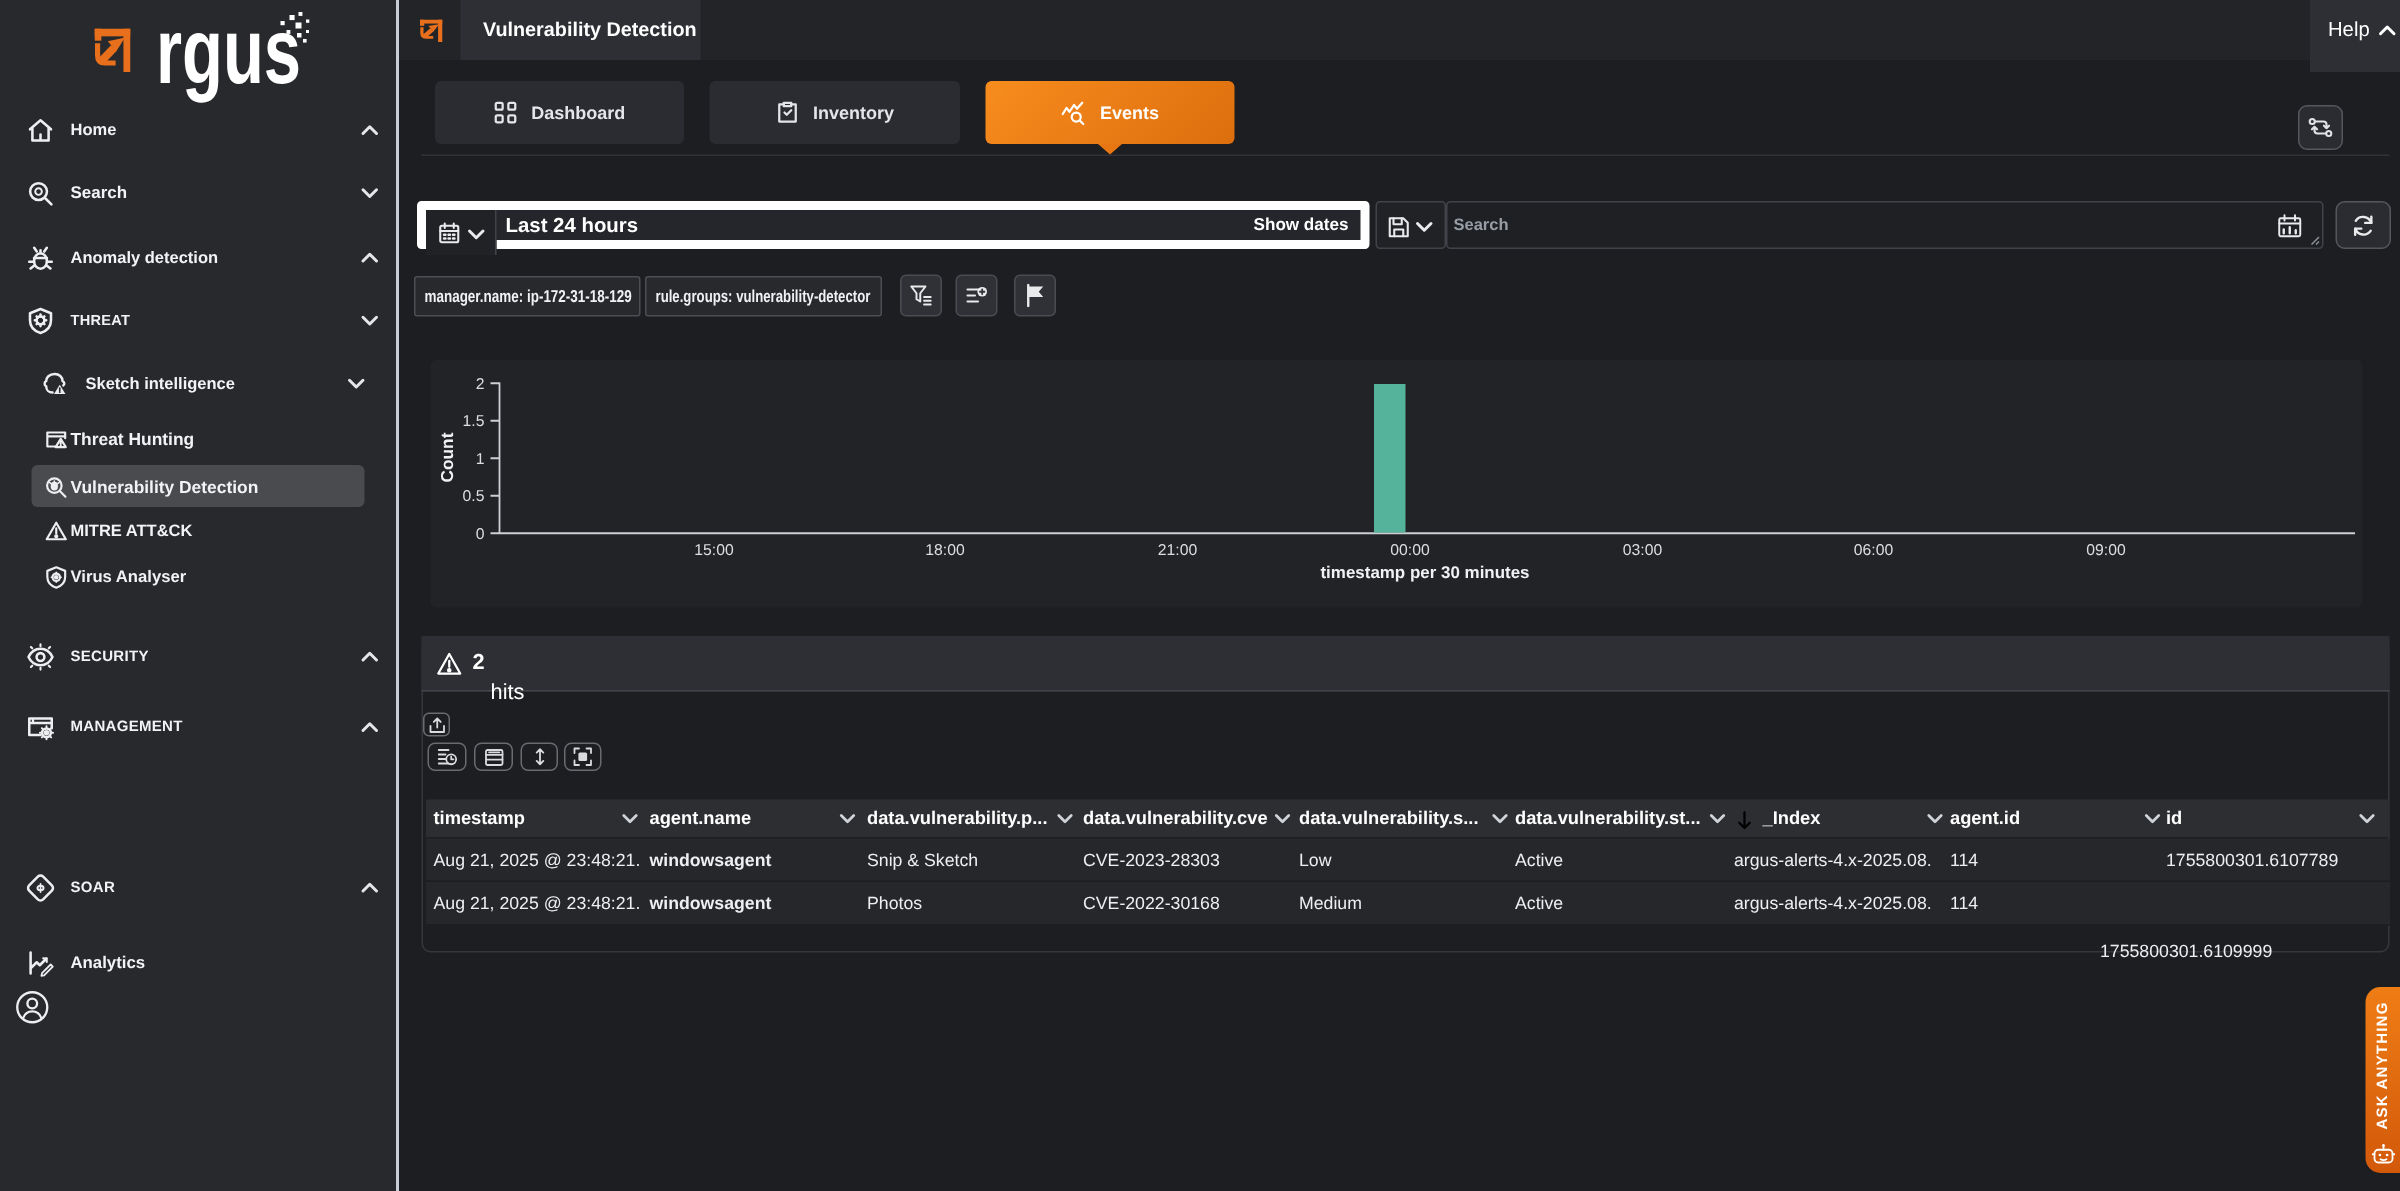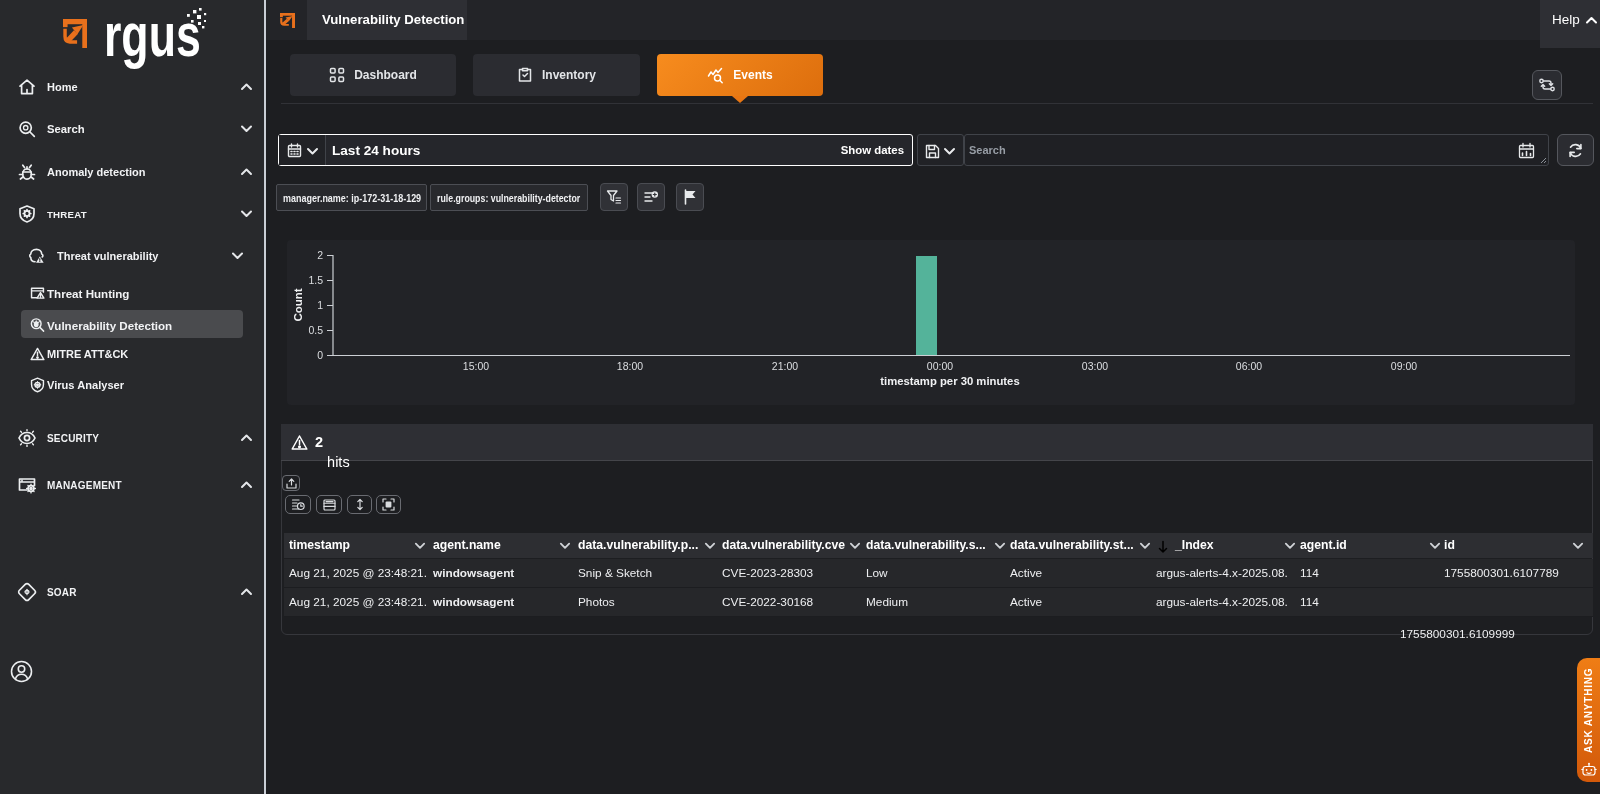--- a/index.html
+++ b/index.html
@@ -25,21 +25,21 @@
 #helpbox { left:1540px; top:0; width:60px; height:48px; background:#2e2f34; color:#fff; }
 
 
 .tab { position:absolute; top:54px; height:42px; background:#2b2c31; border-radius:4px; display:flex; align-items:center; justify-content:center; color:#e3e5e8; font-size:12px; font-weight:700; gap:9px; }
 #tab-events { background:linear-gradient(135deg,#f78c1e,#dd6e0d); color:#fff; }
 #tab-events:after { content:""; position:absolute; left:50%; bottom:-7px; transform:translateX(-50%); border-left:8px solid transparent; border-right:8px solid transparent; border-top:7px solid #e87613; }
 #tabline { left:281px; top:103px; width:1312px; height:1px; background:#313237; }
 #wfbtn { left:1532px; top:70px; width:30px; height:30px; background:#2b2c31; border:1px solid #55575d; border-radius:6px; color:#dfe1e5; display:flex; align-items:center; justify-content:center; }
 
 
-#datebox { left:278px; top:134px; width:635px; height:32px; background:#25262b; border:1px solid #ffffff; border-radius:3px; }
+#datebox { left:278px; top:134px; width:635px; height:32px; background:#25262b; border:6px solid #ffffff; border-radius:3px; }
 #dateseg { position:absolute; left:0; top:0; width:47px; height:30px; border-right:1px solid #404349; background:#212226; color:#e8eaec; }
 #savebox { left:917px; top:134px; width:47px; height:32px; background:#212226; border:1px solid #404349; border-radius:3px; color:#e8eaec; }
 #searchbox { left:964px; top:134px; width:585px; height:32px; background:#1f2024; border:1px solid #404349; border-radius:3px; color:#e8eaec; }
 #refreshbtn { left:1557px; top:134px; width:37px; height:32px; background:#2b2c31; border:1px solid #55575d; border-radius:6px; color:#e8eaec; display:flex; align-items:center; justify-content:center; }
 .chip { position:absolute; top:184px; height:27px; background:#28292d; border:1px solid #4c4e54; border-radius:2px; color:#f0f1f3; font-size:11.5px; font-weight:700; display:flex; align-items:center; justify-content:flex-start; padding-left:6px; overflow:hidden; }
 .cbtn { position:absolute; top:183px; width:28px; height:28px; background:#303136; border:1px solid #4a4c52; border-radius:4px; display:flex; align-items:center; justify-content:center; color:#e8eaec; }
 
 
 #chart { left:287px; top:240px; width:1288px; height:165px; background:#222327; border-radius:4px; }
 
@@ -141,21 +141,21 @@
         <use href="#chevup"></use>
       </svg>
   </div>
   <div class="mi sub" style="top:241px;">
     <svg class="ic str" style="left:27px;width:19px;height:19px;" viewBox="0 0 20 20">
         <path d="M10,3 C6,3 4,5.5 4,8 C2.5,8.5 2.5,11 4,11.5 C4,14.5 6,16 8.5,16 M10,3 C13,3 15.5,5 15.5,8 C17,8.5 17,10.5 16,11"></path>
         <path d="M13.5,10.5 L17.5,17 H9.5 Z" fill="currentColor" stroke="none"></path>
         <path d="M13.5,12.8 V14.4" stroke="#28292c" stroke-width="1.2"></path>
         <circle cx="13.5" cy="15.6" r="0.7" fill="#28292c" stroke="none"></circle>
       </svg>
-    <span class="tx" style="left:57px;font-size:11px;">Threat vulnerability</span>
+    <span class="tx" style="left:57px;font-size:11px;">Sketch intelligence</span>
     <svg class="ch" style="left:231px;" viewBox="0 0 13 13">
         <use href="#chevdown"></use>
       </svg>
   </div>
   <div class="mi sub" style="top:278px;">
     <svg class="ic str" viewBox="0 0 20 20">
         <path d="M17,9 V4.5 H3 V15.5 H9.5 M3,7.5 H17"></path>
         <path d="M13.5,9.5 L17.5,16 H9.5 Z" fill="none"></path>
         <path d="M13.5,11.8 V13.4 M13.5,14.8 V15.1"></path>
       </svg>
@@ -213,20 +213,28 @@
   <div class="mi" style="top:577px;">
     <svg class="ic str" viewBox="0 0 20 20">
         <rect x="3.4" y="3.4" width="13.2" height="13.2" rx="2.5" transform="rotate(45 10 10)"></rect>
         <path d="M8,10 C8,8 12,8 12,10 M12,10 C12,12 8,12 8,10" stroke-width="1.3"></path>
         <path d="M10,7.2 V12.8" stroke-width="1.1"></path>
       </svg>
     <span class="tx" style="font-size:10px;letter-spacing:0.2px;">SOAR</span>
     <svg class="ch" viewBox="0 0 13 13">
         <use href="#chevup"></use>
       </svg>
+  </div>
+  <div class="mi" style="top:627px;">
+    <svg class="ic str" viewBox="0 0 20 20">
+        <path d="M3.4,3 V17 M3.4,13.5 L7.5,9.5 L9.5,11.5 L14,7"></path>
+        <path d="M14,7 L14.2,9.3 M14,7 L11.8,6.9" stroke-width="1.4"></path>
+        <path d="M11,16.8 L16.8,11 L18.2,12.4 L12.4,18.2 L10.6,18.6 Z" stroke-width="1.2"></path>
+      </svg>
+    <span class="tx" style="font-size:11.2px;">Analytics</span>
   </div>
   <svg class="abs str" style="left:9px;top:659px;color:#eceef0;" width="25" height="25" viewBox="0 0 24 24">
       <circle cx="12" cy="12" r="9.6" stroke-width="1.5"></circle>
       <circle cx="12" cy="9.6" r="3.1" stroke-width="1.5"></circle>
       <path d="M6.2,18.9 C7.2,15.9 9.3,14.6 12,14.6 C14.7,14.6 16.8,15.9 17.8,18.9" stroke-width="1.5"></path>
     </svg>
 
   <div id="topbar" class="abs"></div>
   <svg class="abs" style="left:280px;top:13px;" width="15" height="15" viewBox="0 0 100 100" fill="#e8701c">
       <use href="#alogo"></use>

